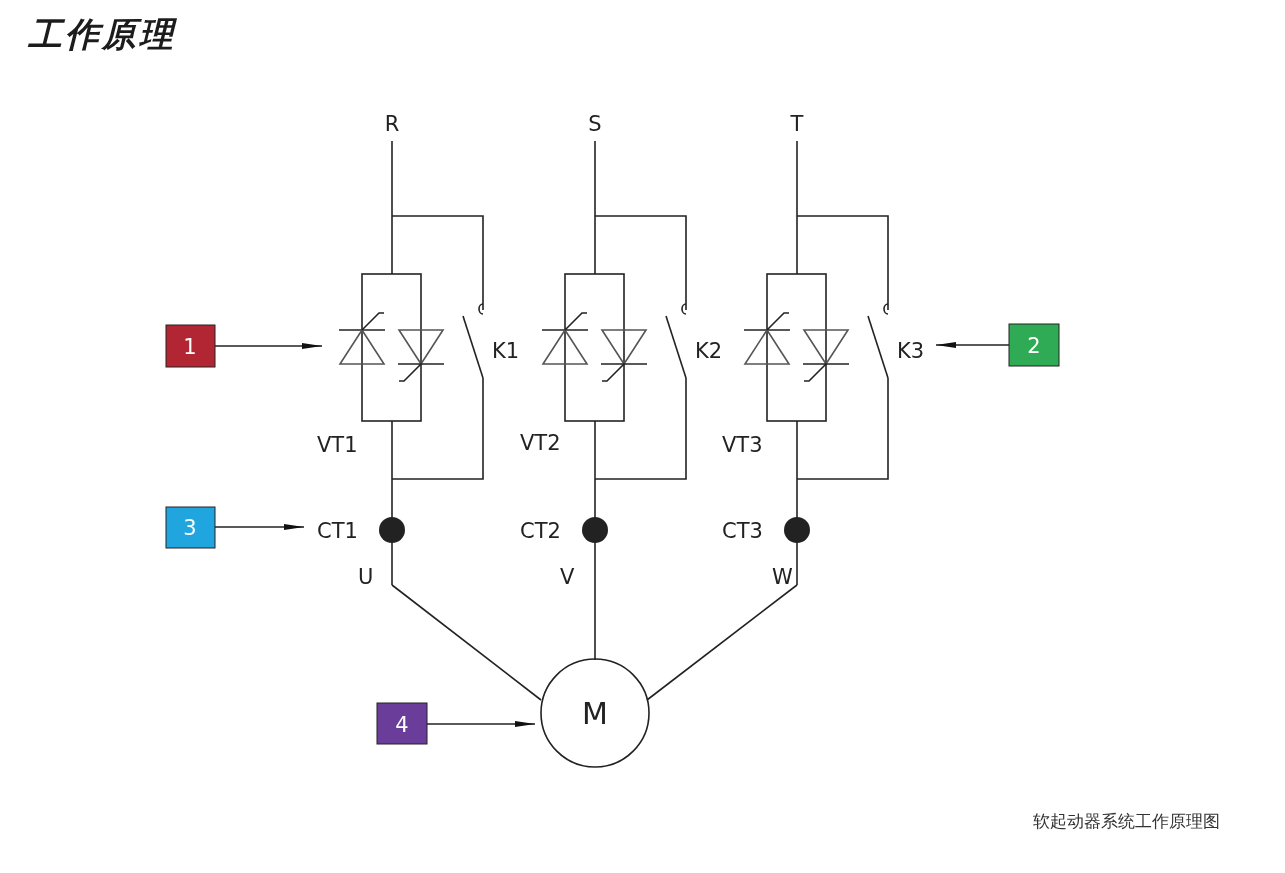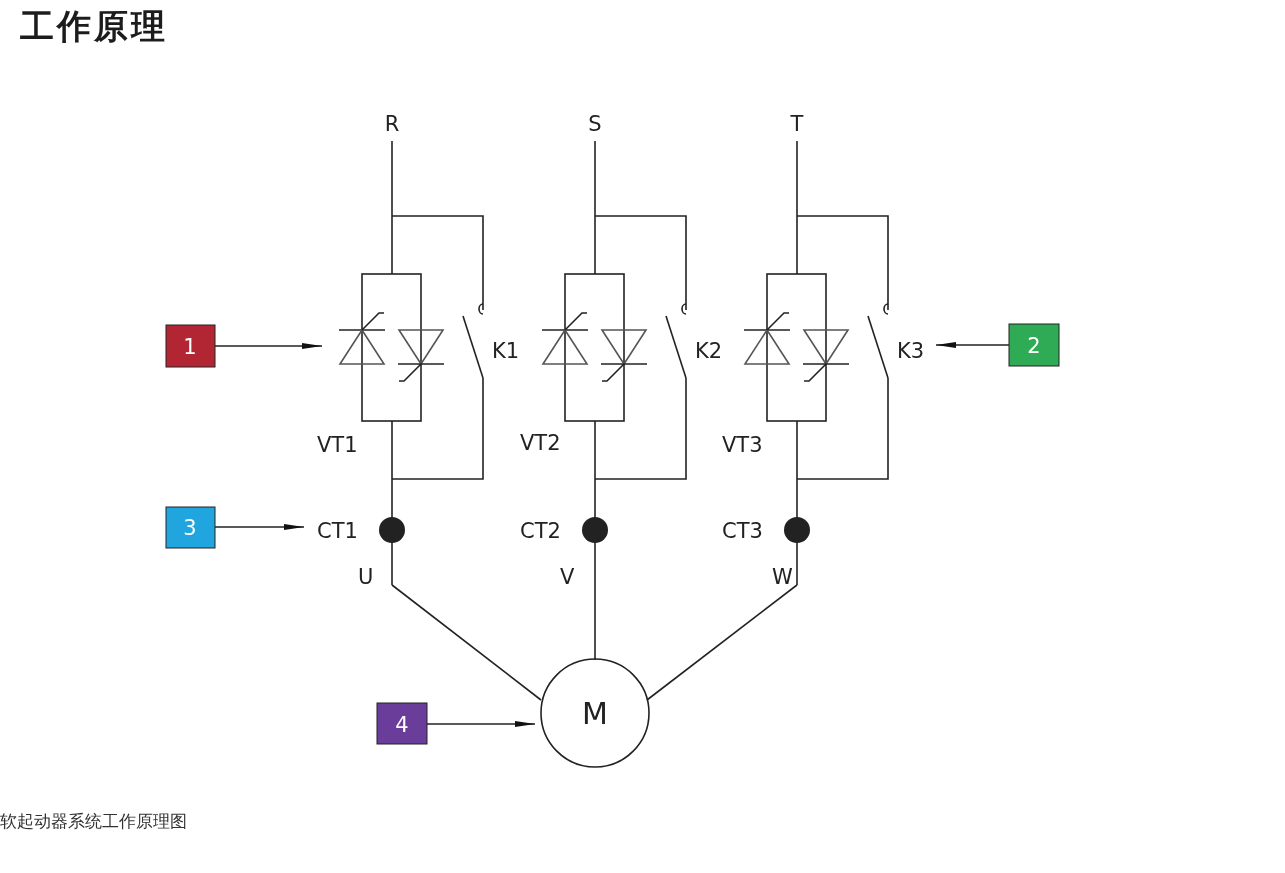--- a/index.html
+++ b/index.html
@@ -1,24 +1,24 @@
 <!DOCTYPE html>
 <html><head>
 <meta charset="utf-8">
 <style>
   html, body { margin:0; padding:0; background:#ffffff; }
   body { width:1285px; height:873px; position:relative; overflow:hidden;
          font-family:"DejaVu Sans", "Liberation Sans", sans-serif; }
   .page-title { position:absolute; left:20px; top:4px; font-size:34px; font-weight:bold;
-                color:#1c1c1c; letter-spacing:3px; margin:0; }
+                color:#1c1c1c; letter-spacing:3px; margin:8px;font-style:italic; }
   svg.diagram { position:absolute; left:0; top:0; }
   .lbl { font-family:"DejaVu Sans", "Liberation Sans", sans-serif; font-size:21px; fill:#222; }
   .badge-text { font-family:"DejaVu Sans", "Liberation Sans", sans-serif; font-size:21px; fill:#fff; }
   .motor-text { font-family:"DejaVu Sans", "Liberation Sans", sans-serif; font-size:30px; fill:#222; }
-  .caption { position:absolute; left:0; width:1220px; top:810px; text-align:left;
+  .caption { position:absolute; left:0; width:1220px; top:810px; text-align:right;
              font-size:17px; color:#333; }
   .w { stroke:#222; stroke-width:1.6; fill:none; }
   .g { stroke:#555; stroke-width:1.6; fill:none; }
 </style>
 </head>
 <body>
 
 <h1 class="page-title">工作原理</h1>
 
 <svg class="diagram" width="1285" height="873" viewBox="0 0 1285 873" xmlns="http://www.w3.org/2000/svg">

